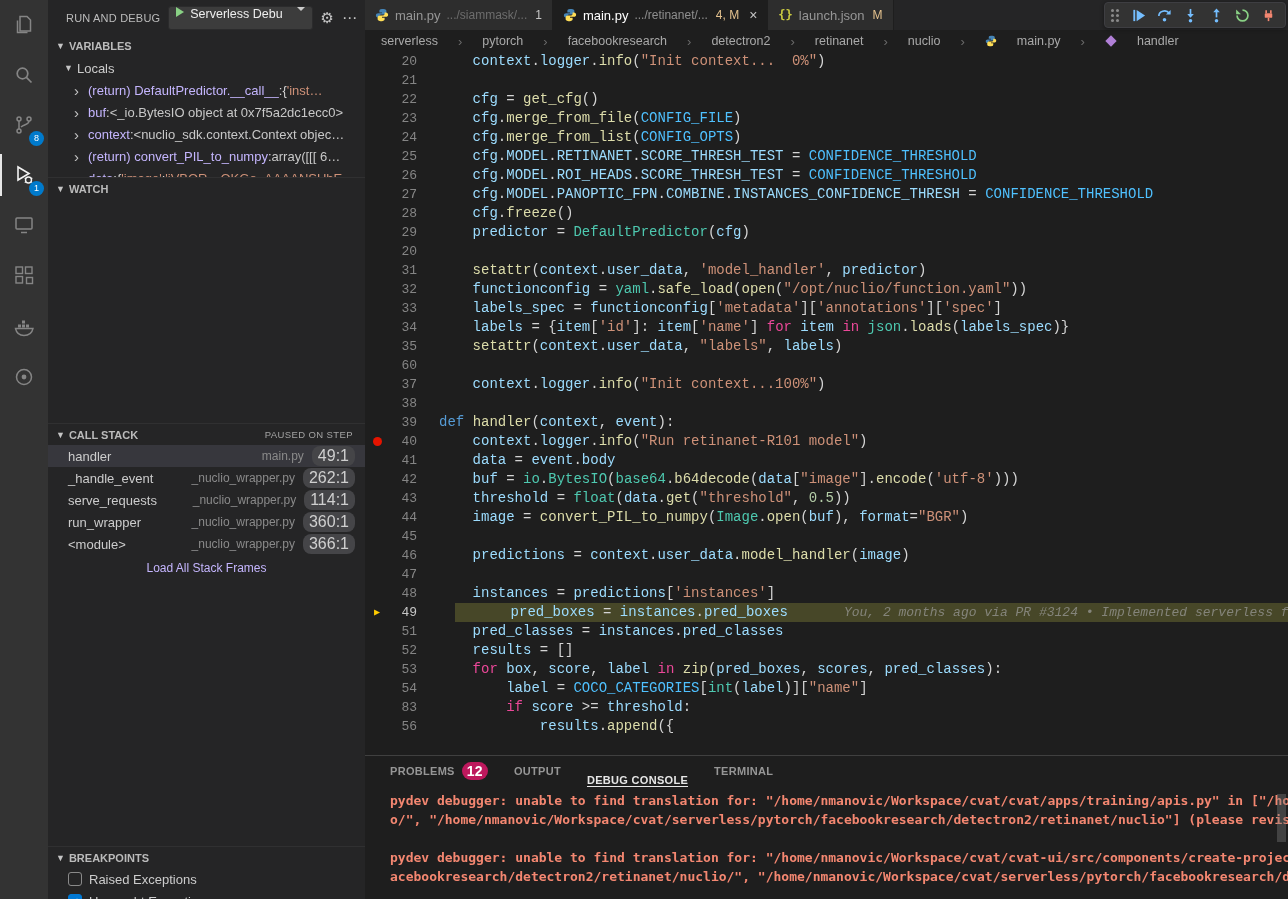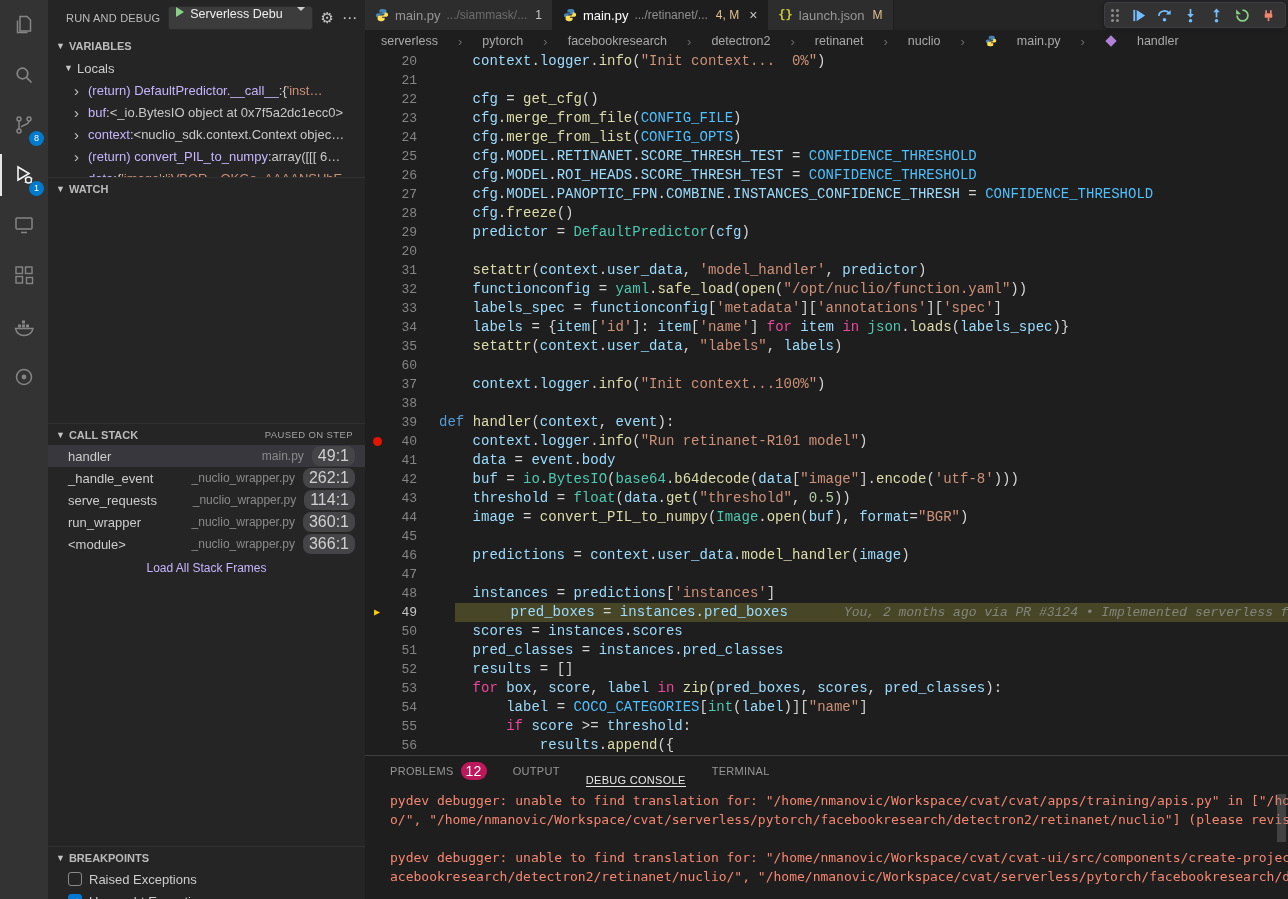--- a/index.html
+++ b/index.html
@@ -84,21 +84,21 @@
   .gutter-num { width:28px; flex:none; text-align:right; color:#858585; font-size:13px; }
   .code-content { flex:1; min-width:0; padding-left:22px; overflow:hidden; }
   .code-line.cur .code-content { background:rgba(234,234,80,0.2);margin-left:38px; }
   .code-line.cur .gutter-num { color:#c6c6c6; }
   .blame { color:#84847a; font-style:italic; margin-left:56px; font-size:13px; }
   .tk-pl { color:#d4d4d4; } .tk-v { color:#9cdcfe; } .tk-f { color:#dcdcaa; }
   .tk-s { color:#ce9178; } .tk-n { color:#b5cea8; } .tk-kd { color:#569cd6; }
   .tk-kc { color:#ec4899; } .tk-ty { color:#4ec9b0; } .tk-co { color:#4fc1ff; }
 
   
-  .panel { height:144px; flex:none; border-top:1px solid rgba(128,128,128,0.35); display:flex; flex-direction:column; position:relative; }
+  .panel { height:144px; flex:none; border-top:1px solid rgba(128,128,128,0.35); display:flex; flex-direction:column; position:relative;font-weight:bold; }
   .panel-tabs { height:31px; display:flex; align-items:center; gap:26px; padding-left:25px; flex:none; }
   .panel-tab { height:100%; display:flex; align-items:center; gap:7px; font-size:11px; letter-spacing:.3px; color:#969696; cursor:pointer; border-bottom:1px solid transparent; }
   .panel-tab.active { color:#e7e7e7; border-bottom-color:#e7e7e7;align-items:flex-end; }
   .panel-badge { background:#be185d; color:#ffffff; font-size:14px; border-radius:10px; padding:1px 5px; }
   .panel-content { flex:1; overflow:hidden; padding:4px 0 0 25px; font-family:"DejaVu Sans Mono","Liberation Mono",monospace; font-size:13px; }
   .console-line { height:19px; line-height:19px; white-space:pre; color:#f48771; }
   .panel-scrollbar { position:absolute; right:2px; top:38px; width:9px; height:48px; background:rgba(121,121,121,0.4); }
 
   svg { display:block; }
 </style>
@@ -406,26 +406,25 @@
           <div class="code-line"><span class="gutter-glyph"><span class="bp-dot"></span></span><span class="gutter-num">40</span><span class="code-content"><span class="tk-pl">    </span><span class="tk-v">context</span><span class="tk-pl">.</span><span class="tk-v">logger</span><span class="tk-pl">.</span><span class="tk-f">info</span><span class="tk-pl">(</span><span class="tk-s">"Run retinanet-R101 model"</span><span class="tk-pl">)</span></span></div>
           <div class="code-line"><span class="gutter-glyph"></span><span class="gutter-num">41</span><span class="code-content"><span class="tk-pl">    </span><span class="tk-v">data</span><span class="tk-pl"> = </span><span class="tk-v">event</span><span class="tk-pl">.</span><span class="tk-v">body</span></span></div>
           <div class="code-line"><span class="gutter-glyph"></span><span class="gutter-num">42</span><span class="code-content"><span class="tk-pl">    </span><span class="tk-v">buf</span><span class="tk-pl"> = </span><span class="tk-ty">io</span><span class="tk-pl">.</span><span class="tk-ty">BytesIO</span><span class="tk-pl">(</span><span class="tk-ty">base64</span><span class="tk-pl">.</span><span class="tk-f">b64decode</span><span class="tk-pl">(</span><span class="tk-v">data</span><span class="tk-pl">[</span><span class="tk-s">"image"</span><span class="tk-pl">].</span><span class="tk-f">encode</span><span class="tk-pl">(</span><span class="tk-s">'utf-8'</span><span class="tk-pl">)))</span></span></div>
           <div class="code-line"><span class="gutter-glyph"></span><span class="gutter-num">43</span><span class="code-content"><span class="tk-pl">    </span><span class="tk-v">threshold</span><span class="tk-pl"> = </span><span class="tk-ty">float</span><span class="tk-pl">(</span><span class="tk-v">data</span><span class="tk-pl">.</span><span class="tk-f">get</span><span class="tk-pl">(</span><span class="tk-s">"threshold"</span><span class="tk-pl">, </span><span class="tk-n">0.5</span><span class="tk-pl">))</span></span></div>
           <div class="code-line"><span class="gutter-glyph"></span><span class="gutter-num">44</span><span class="code-content"><span class="tk-pl">    </span><span class="tk-v">image</span><span class="tk-pl"> = </span><span class="tk-f">convert_PIL_to_numpy</span><span class="tk-pl">(</span><span class="tk-ty">Image</span><span class="tk-pl">.</span><span class="tk-f">open</span><span class="tk-pl">(</span><span class="tk-v">buf</span><span class="tk-pl">), </span><span class="tk-v">format</span><span class="tk-pl">=</span><span class="tk-s">"BGR"</span><span class="tk-pl">)</span></span></div>
           <div class="code-line"><span class="gutter-glyph"></span><span class="gutter-num">45</span><span class="code-content"></span></div>
           <div class="code-line"><span class="gutter-glyph"></span><span class="gutter-num">46</span><span class="code-content"><span class="tk-pl">    </span><span class="tk-v">predictions</span><span class="tk-pl"> = </span><span class="tk-v">context</span><span class="tk-pl">.</span><span class="tk-v">user_data</span><span class="tk-pl">.</span><span class="tk-f">model_handler</span><span class="tk-pl">(</span><span class="tk-v">image</span><span class="tk-pl">)</span></span></div>
           <div class="code-line"><span class="gutter-glyph"></span><span class="gutter-num">47</span><span class="code-content"></span></div>
           <div class="code-line"><span class="gutter-glyph"></span><span class="gutter-num">48</span><span class="code-content"><span class="tk-pl">    </span><span class="tk-v">instances</span><span class="tk-pl"> = </span><span class="tk-v">predictions</span><span class="tk-pl">[</span><span class="tk-s">'instances'</span><span class="tk-pl">]</span></span></div>
           <div class="code-line cur"><span class="gutter-glyph"><span class="cur-arrow">▶</span></span><span class="gutter-num">49</span><span class="code-content"><span class="tk-pl">    </span><span class="tk-v">pred_boxes</span><span class="tk-pl"> = </span><span class="tk-v">instances</span><span class="tk-pl">.</span><span class="tk-v">pred_boxes</span><span class="blame">You, 2 months ago via PR #3124 • Implemented serverless fu</span></span></div>
-          <div class="code-line"><span class="gutter-glyph"></span><span class="gutter-num">50</span><span class="code-content"><span class="tk-pl">    </span><span class="tk-v">scores</span><span class="tk-pl"> = </span><span class="tk-v">instances</span><span class="tk-pl">.</span><span class="tk-v">scores</span></span></div>
           <div class="code-line"><span class="gutter-glyph"></span><span class="gutter-num">51</span><span class="code-content"><span class="tk-pl">    </span><span class="tk-v">pred_classes</span><span class="tk-pl"> = </span><span class="tk-v">instances</span><span class="tk-pl">.</span><span class="tk-v">pred_classes</span></span></div>
           <div class="code-line"><span class="gutter-glyph"></span><span class="gutter-num">52</span><span class="code-content"><span class="tk-pl">    </span><span class="tk-v">results</span><span class="tk-pl"> = []</span></span></div>
           <div class="code-line"><span class="gutter-glyph"></span><span class="gutter-num">53</span><span class="code-content"><span class="tk-pl">    </span><span class="tk-kc">for</span><span class="tk-pl"> </span><span class="tk-v">box</span><span class="tk-pl">, </span><span class="tk-v">score</span><span class="tk-pl">, </span><span class="tk-v">label</span><span class="tk-pl"> </span><span class="tk-kc">in</span><span class="tk-pl"> </span><span class="tk-f">zip</span><span class="tk-pl">(</span><span class="tk-v">pred_boxes</span><span class="tk-pl">, </span><span class="tk-v">scores</span><span class="tk-pl">, </span><span class="tk-v">pred_classes</span><span class="tk-pl">):</span></span></div>
           <div class="code-line"><span class="gutter-glyph"></span><span class="gutter-num">54</span><span class="code-content"><span class="tk-pl">        </span><span class="tk-v">label</span><span class="tk-pl"> = </span><span class="tk-co">COCO_CATEGORIES</span><span class="tk-pl">[</span><span class="tk-ty">int</span><span class="tk-pl">(</span><span class="tk-v">label</span><span class="tk-pl">)][</span><span class="tk-s">"name"</span><span class="tk-pl">]</span></span></div>
-          <div class="code-line"><span class="gutter-glyph"></span><span class="gutter-num">55</span><span class="code-content"><span class="tk-pl">        </span><span class="tk-kc">if</span><span class="tk-pl"> </span><span class="tk-v">score</span><span class="tk-pl"> &gt;= </span><span class="tk-v">threshold</span><span class="tk-pl">:</span></span></div>
+          <div class="code-line"><span class="gutter-glyph"></span><span class="gutter-num">83</span><span class="code-content"><span class="tk-pl">        </span><span class="tk-kc">if</span><span class="tk-pl"> </span><span class="tk-v">score</span><span class="tk-pl"> &gt;= </span><span class="tk-v">threshold</span><span class="tk-pl">:</span></span></div>
           <div class="code-line"><span class="gutter-glyph"></span><span class="gutter-num">56</span><span class="code-content"><span class="tk-pl">            </span><span class="tk-v">results</span><span class="tk-pl">.</span><span class="tk-f">append</span><span class="tk-pl">({</span></span></div>
         </div>
     </div>
 
     <div class="panel">
       <div class="panel-tabs">
         <div class="panel-tab">
           <span>PROBLEMS</span>
           <span class="panel-badge">12</span>
         </div>

